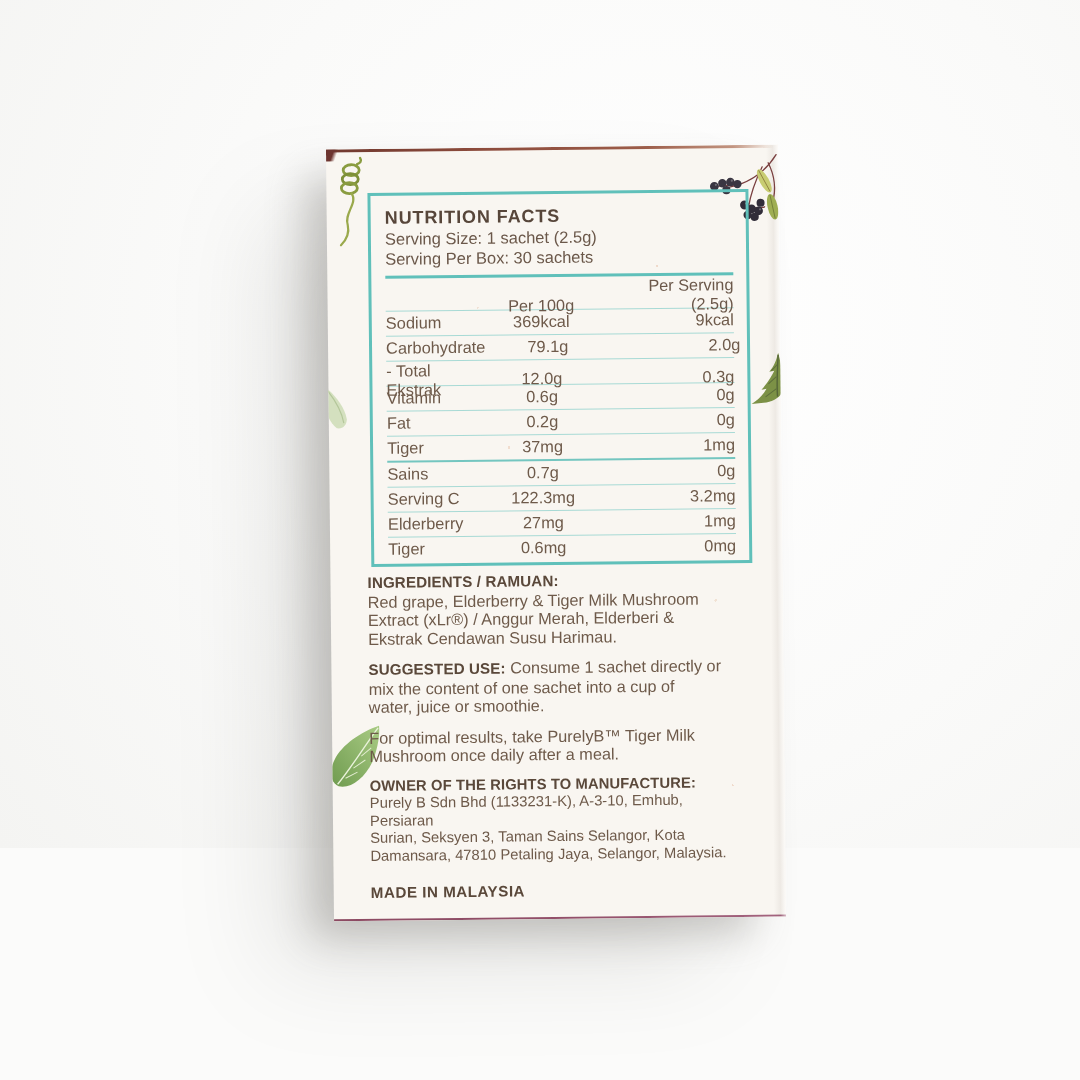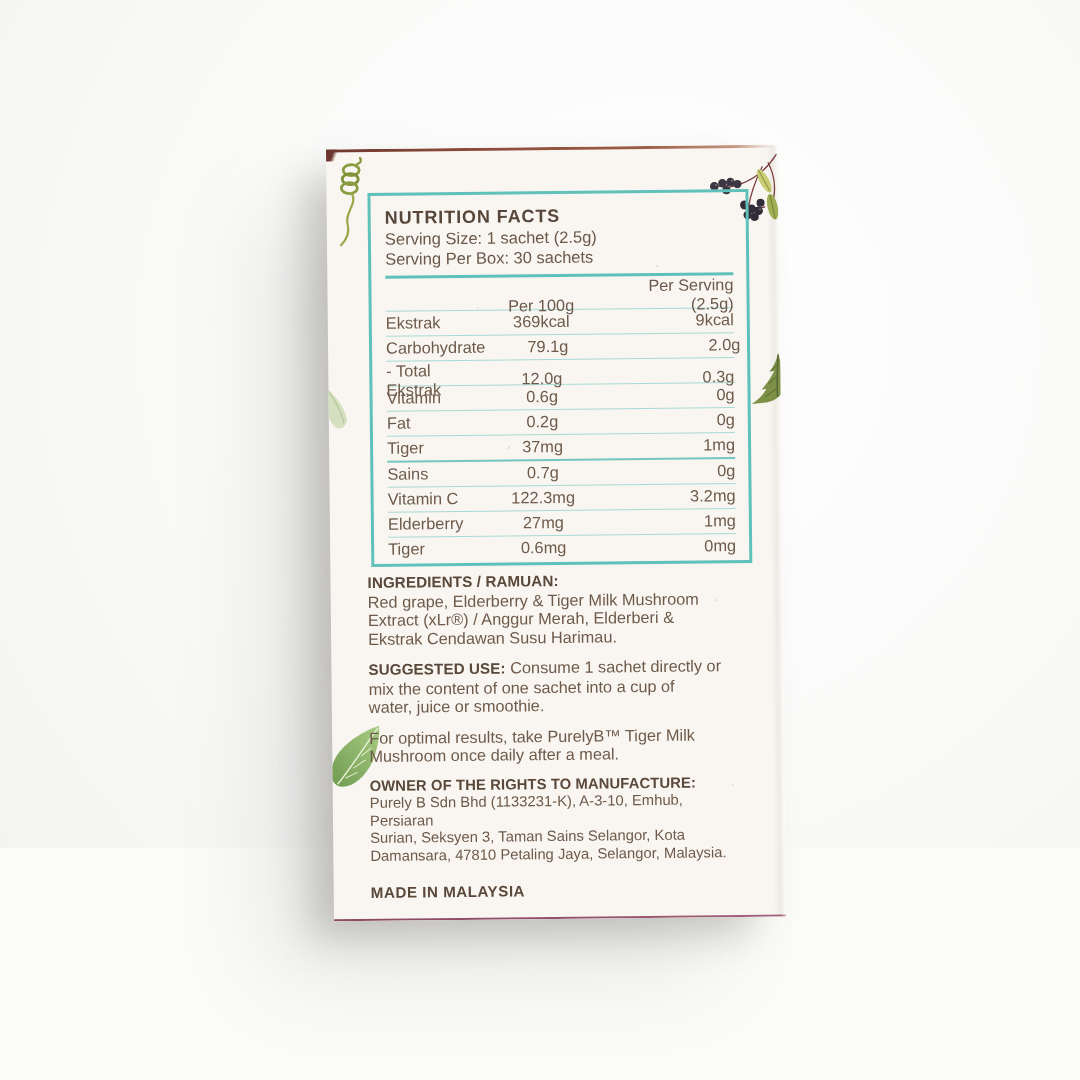--- a/index.html
+++ b/index.html
@@ -176,21 +176,21 @@
       <div class="panel-title">NUTRITION FACTS</div>
       <div class="serving">Serving Size: 1 sachet (2.5g)</div>
       <div class="serving">Serving Per Box: 30 sachets</div>
       <div class="divider-thick"></div>
       <div class="cols">
         <span></span>
         <span class="c1">Per 100g</span>
         <span class="c2">Per Serving (2.5g)</span>
       </div>
       <div class="nrow">
-        <span>Ekstrak</span>
+        <span>Sodium</span>
         <span class="c1">369kcal</span>
         <span class="c2">9kcal</span>
       </div>
       <div class="nrow">
         <span>Carbohydrate</span>
         <span class="c1">79.1g</span>
         <span class="c2">2.0g</span>
       </div>
       <div class="nrow">
         <span>- Total Ekstrak</span>
@@ -211,21 +211,21 @@
         <span>Tiger</span>
         <span class="c1">37mg</span>
         <span class="c2">1mg</span>
       </div>
       <div class="nrow">
         <span>Sains</span>
         <span class="c1">0.7g</span>
         <span class="c2">0g</span>
       </div>
       <div class="nrow">
-        <span>Vitamin C</span>
+        <span>Serving C</span>
         <span class="c1">122.3mg</span>
         <span class="c2">3.2mg</span>
       </div>
       <div class="nrow">
         <span>Elderberry</span>
         <span class="c1">27mg</span>
         <span class="c2">1mg</span>
       </div>
       <div class="nrow last">
         <span>Tiger</span>

